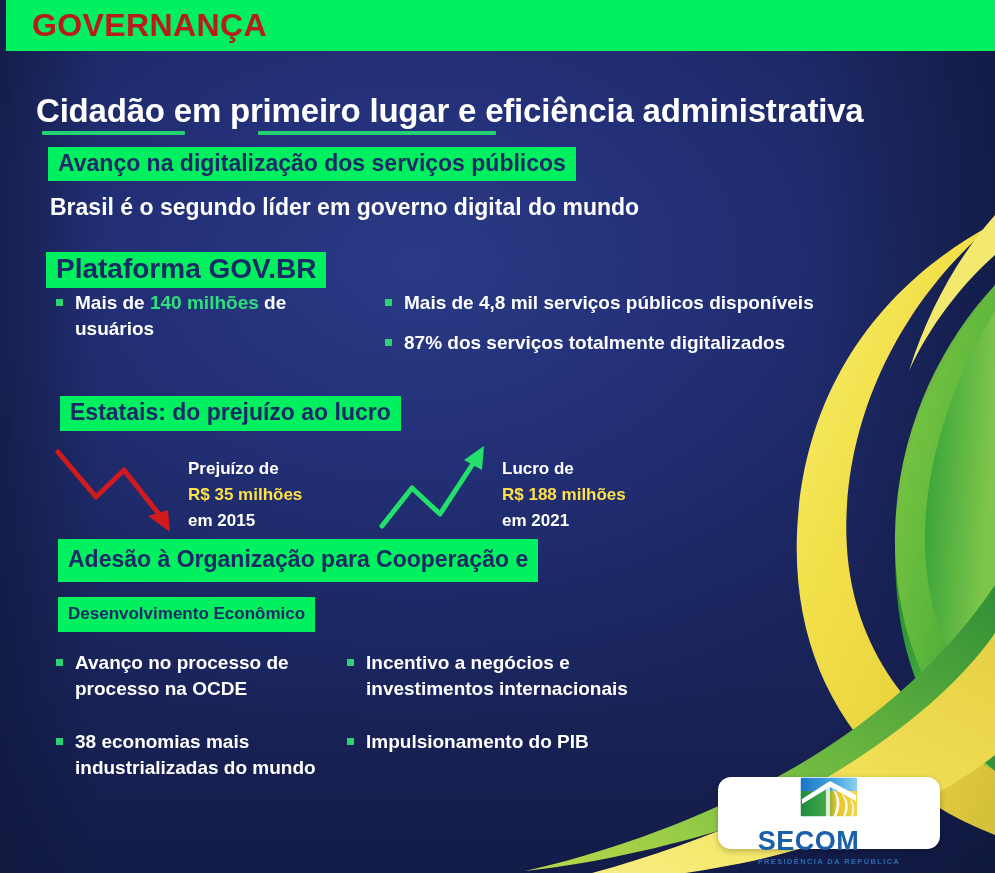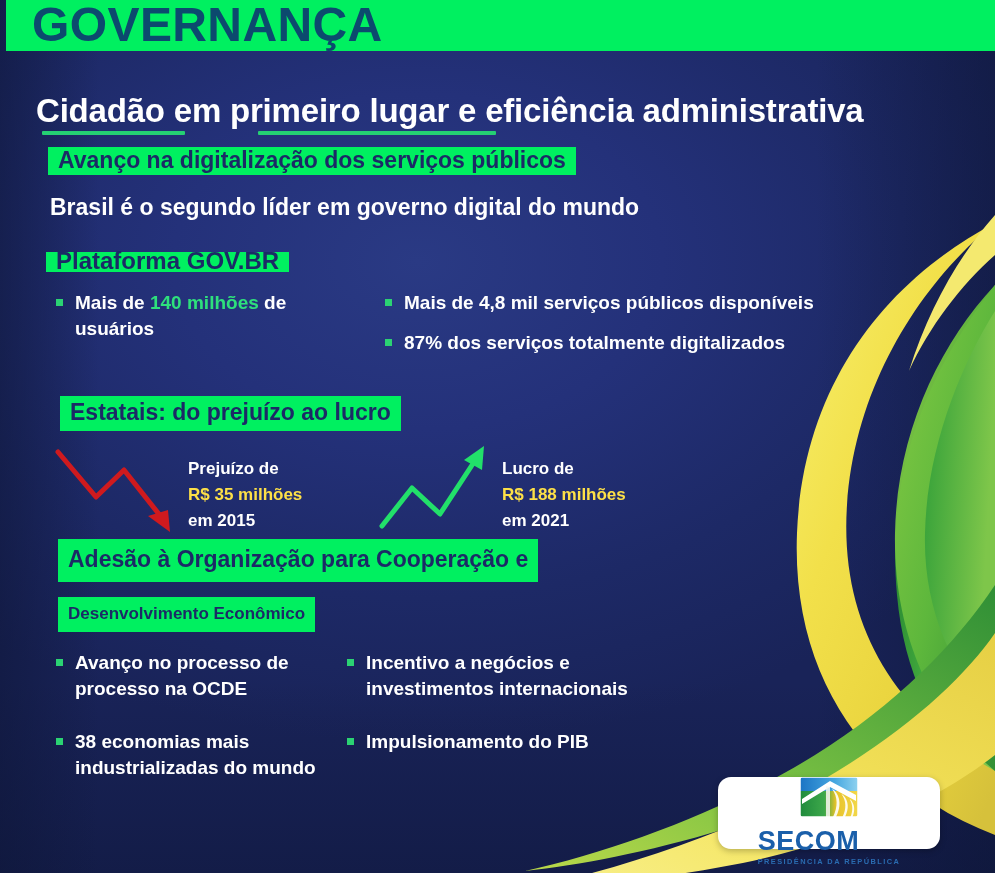--- a/index.html
+++ b/index.html
@@ -25,22 +25,22 @@
                linear-gradient(180deg, rgba(0,0,0,0) 78%, rgba(12,20,52,.45) 100%);
   }
 
   
   #header-bar{
     position:absolute;left:6px;top:0;width:989px;height:51px;
     background:#00f060;
     display:flex;align-items:center;
   }
   #header-title{
-    font-size:48px;font-weight:bold;letter-spacing:.4px;
-    color:#0c4a6e;padding-left:26px;line-height:1;
+    font-size:32px;font-weight:bold;letter-spacing:.4px;
+    color:#b91c1c;padding-left:26px;line-height:1;
     margin-top:-2px;
   }
 
   
   #ribbon{position:absolute;right:0;top:215px;width:470px;height:658px;pointer-events:none;}
 
   
   #main-title{
     position:absolute;left:36px;top:92px;
     font-size:33px;font-weight:bold;color:#ffffff;letter-spacing:-.2px;
@@ -55,22 +55,22 @@
   
   .chip{
     position:absolute;
     background:#00f060;color:#1b2a66;
     font-weight:bold;
     display:inline-flex;align-items:center;
     padding:2px 10px 4px 10px;
     white-space:nowrap;line-height:1.15;
   }
 
-  #chip-digital{left:48px;top:147px;font-size:23px;height:28px;}
-  #chip-gov{left:46px;top:252px;font-size:24px;height:20px;}
+  #chip-digital{left:48px;top:147px;font-size:23px;height:34px;}
+  #chip-gov{left:46px;top:252px;font-size:28px;height:36px;}
   #chip-estatais{left:60px;top:396px;font-size:23px;height:35px;}
   #chip-ocde-1{left:58px;top:539px;font-size:23px;height:43px;}
   #chip-ocde-2{left:58px;top:597px;font-size:17px;height:35px;}
 
   
   #subline{
     position:absolute;left:50px;top:194px;
     font-size:23px;font-weight:bold;color:#ffffff;white-space:nowrap;
   }
 

